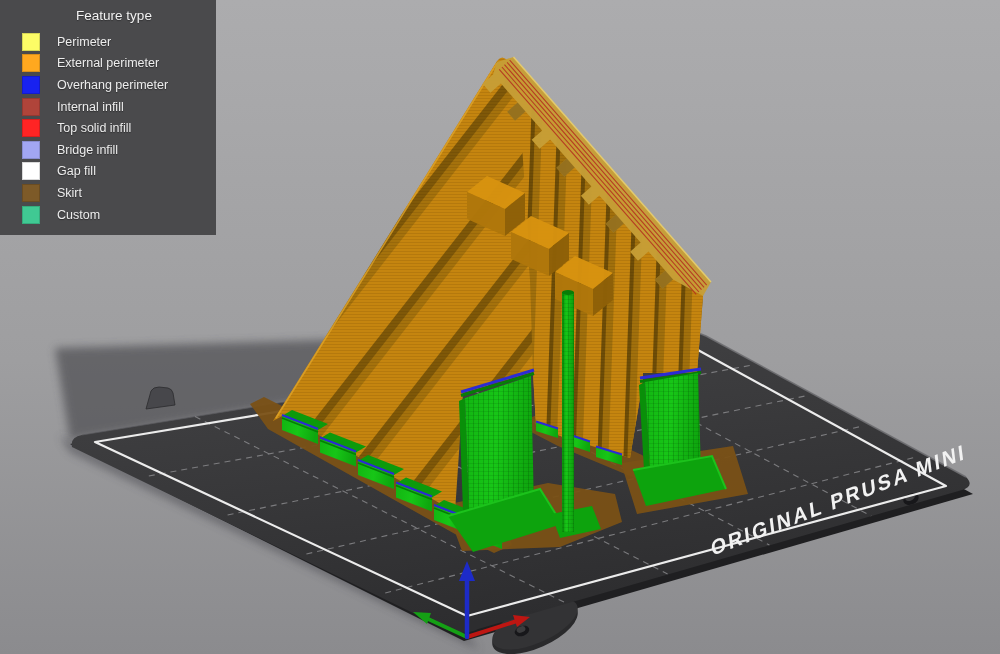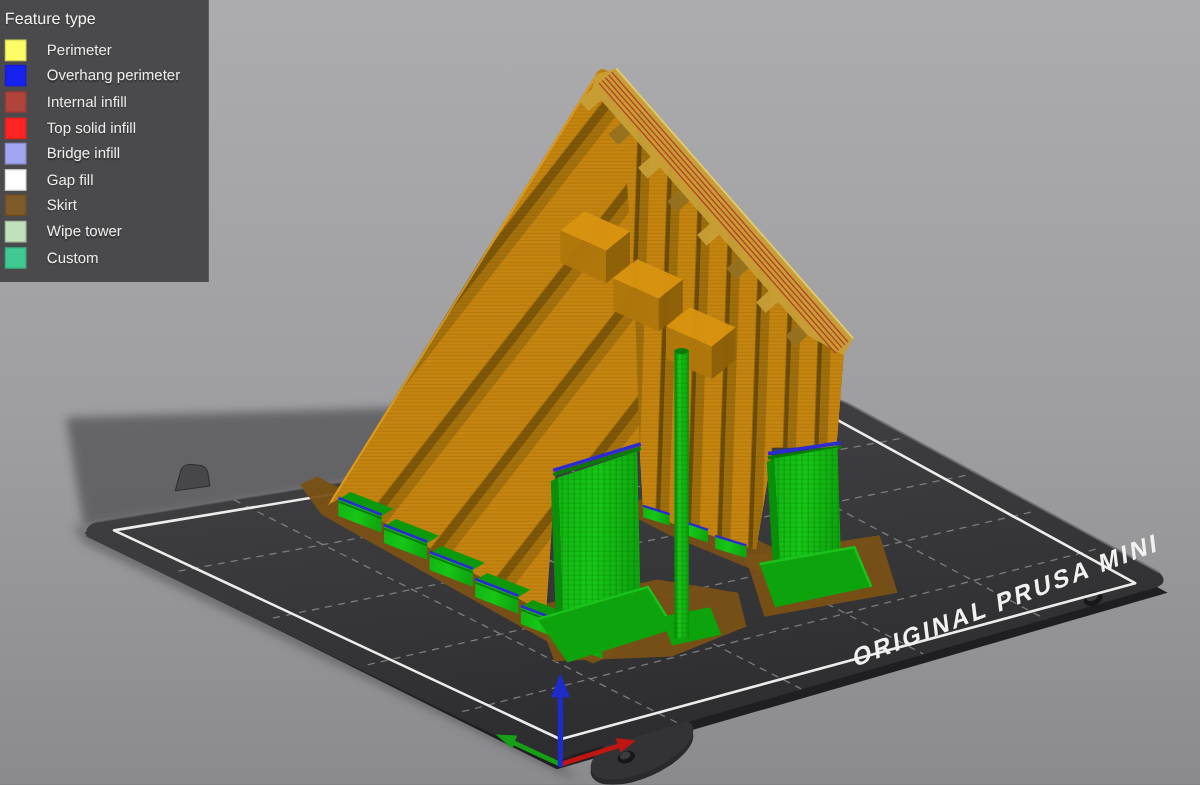--- a/index.html
+++ b/index.html
@@ -4,23 +4,23 @@
 <style>
   html,body{margin:0;padding:0;background:#777;}
   .stage{
     position:relative;width:1000px;height:654px;overflow:hidden;
     font-family:"Liberation Sans",sans-serif;
     background:linear-gradient(180deg,var(--bg-top) 0%,#9e9ea0 55%,var(--bg-bottom) 100%);
   }
   .stage svg{position:absolute;left:0;top:0;display:block;}
   
   .legend{
-    position:absolute;left:0;top:0;width:174px;box-sizing:border-box;
+    position:absolute;left:0;top:0;width:216px;box-sizing:border-box;
     background:rgba(68,68,70,0.94);
-    padding:7px 10px 10px 4px;z-index:5;
+    padding:7px 10px 10px 22px;z-index:5;text-align:center;
   }
   .legend-title{
     color:#F2F2F2;font-size:13.5px;line-height:18px;margin:0 0 6px 0;font-weight:400;
     text-shadow:0 1px 1px rgba(0,0,0,.35);
   }
   .lg-row{display:flex;align-items:center;height:21.6px;gap:8px;}
   .lg-swatch{width:18px;height:18px;flex:0 0 18px;margin-right:9px;box-shadow:0 0 0 1px rgba(0,0,0,.15) inset;}
   .lg-label{color:#EDEDED;font-size:12.5px;white-space:nowrap;text-shadow:0 1px 1px rgba(0,0,0,.4);}
   
   .axis-x{stroke:var(--axis-x);} .axis-x-head{fill:var(--axis-x);}
@@ -287,20 +287,24 @@
   </svg>
 
   <div class="legend">
     <div class="legend-title">Feature type</div>
     <div>
         <div class="lg-row">
           <span class="lg-swatch" style="background: rgb(252, 252, 102);"></span>
           <span class="lg-label">Perimeter</span>
         </div>
         <div class="lg-row">
+          <span class="lg-swatch" style="background: rgb(255, 168, 31);"></span>
+          <span class="lg-label">External perimeter</span>
+        </div>
+        <div class="lg-row">
           <span class="lg-swatch" style="background: rgb(24, 34, 240);"></span>
           <span class="lg-label">Overhang perimeter</span>
         </div>
         <div class="lg-row">
           <span class="lg-swatch" style="background: rgb(176, 68, 58);"></span>
           <span class="lg-label">Internal infill</span>
         </div>
         <div class="lg-row">
           <span class="lg-swatch" style="background: rgb(255, 36, 36);"></span>
           <span class="lg-label">Top solid infill</span>
@@ -309,24 +313,20 @@
           <span class="lg-swatch" style="background: rgb(162, 166, 242);"></span>
           <span class="lg-label">Bridge infill</span>
         </div>
         <div class="lg-row">
           <span class="lg-swatch" style="background: rgb(255, 255, 255);"></span>
           <span class="lg-label">Gap fill</span>
         </div>
         <div class="lg-row">
           <span class="lg-swatch" style="background: rgb(125, 90, 40);"></span>
           <span class="lg-label">Skirt</span>
-        </div>
-        <div class="lg-row">
-          <span class="lg-swatch" style="background: rgb(192, 223, 187);"></span>
-          <span class="lg-label">Wipe tower</span>
         </div>
         <div class="lg-row">
           <span class="lg-swatch" style="background: rgb(64, 201, 147);"></span>
           <span class="lg-label">Custom</span>
         </div>
       </div>
   </div>
 </div>
 
 </body></html>

